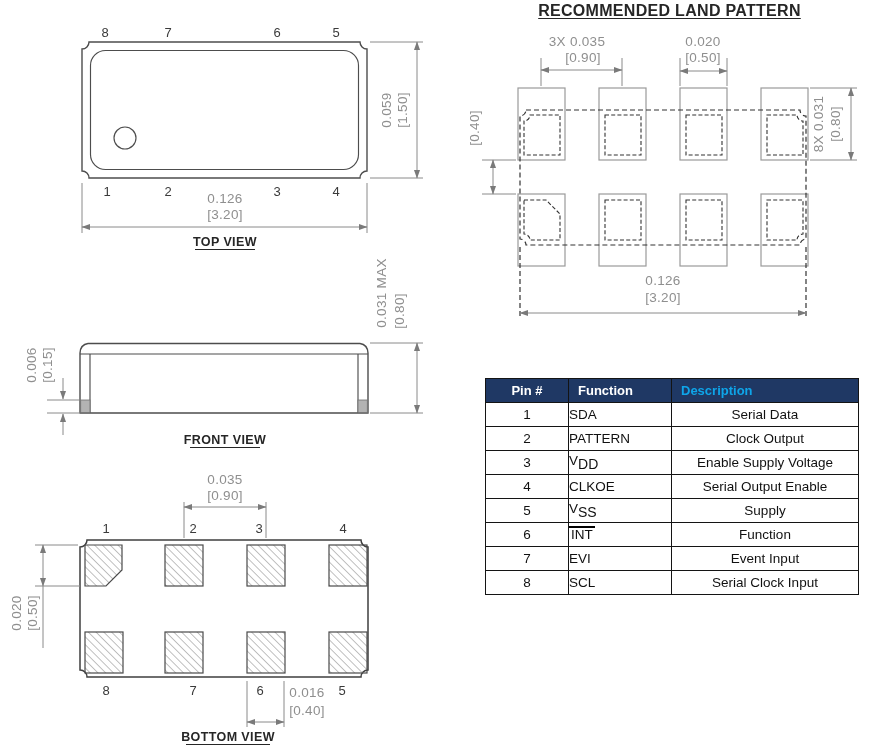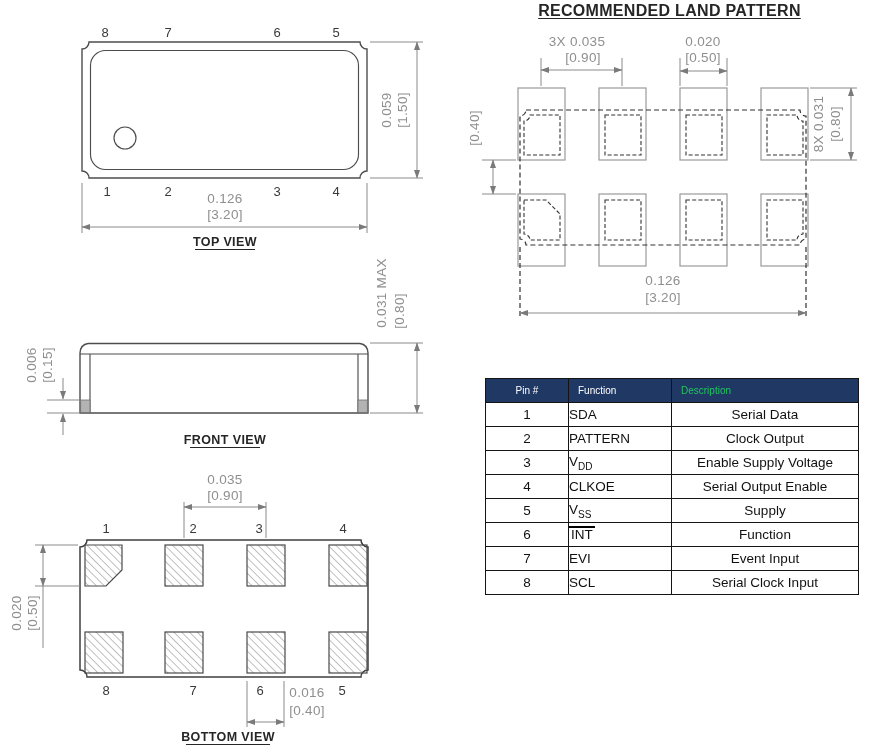--- a/index.html
+++ b/index.html
@@ -18,26 +18,26 @@
   .dash2{fill:none;stroke:#333;stroke-width:1.1;stroke-dasharray:4 2.2;}
   .padln{fill:none;stroke:#9a9a9a;stroke-width:1.2;}
   .hpad{fill:url(#hatch);stroke:#4a4a4a;stroke-width:1.2;}
   .ul{stroke:#262626;stroke-width:1.2;}
   #lp-title{position:absolute;left:468px;top:2px;width:403px;text-align:center;}
   #lp-title span{font-size:16px;font-weight:bold;color:#262626;letter-spacing:.3px;
     text-decoration:underline;text-underline-offset:2px;}
   .pin-table{position:absolute;left:485px;top:378px;border-collapse:collapse;
     font-size:13.5px;color:#111;table-layout:fixed;}
   .pin-table th,.pin-table td{border:1.2px solid #141414;height:23px;padding:0;white-space:nowrap;}
-  .pin-table th{font-weight:normal;text-align:left;padding-left:9px;font-size:10px;}
+  .pin-table th{font-weight:bold;text-align:left;padding-left:9px;font-size:13px;}
   .pin-table th.c-pin{text-align:center;padding-left:0;}
   .c-pin{width:82px;text-align:center;}
   .c-fn{width:93px;text-align:left;padding-left:9px;margin-left:24px;}
   .c-desc{width:177px;text-align:center;padding-left:9px;}
-  .subsc{font-size:10px;}
+  .subsc{font-size:14px;}
   .ovl{display:inline-block;border-top:2.2px solid #000;padding:0 2px;line-height:1.1;}
 </style>
 </head>
 <body>
 
 <div id="stage">
 
   <svg style="left:0;top:0" width="460" height="260" viewBox="0 0 460 260">
     <defs>
       <marker id="ah1" viewBox="0 0 10 10" refX="9" refY="5" markerWidth="9" markerHeight="9" orient="auto-start-reverse">
@@ -205,21 +205,21 @@
     <text class="dim mid" x="307" y="715">[0.40]</text>
     <text class="lbl mid" x="228" y="741">BOTTOM VIEW</text>
     <line class="ul" x1="186" y1="744.5" x2="270" y2="744.5"></line>
   </svg>
 
   <table class="pin-table">
     <thead>
       <tr>
         <th class="c-pin" style="background: rgb(31, 56, 100); color: rgb(255, 255, 255);">Pin #</th>
         <th class="c-fn" style="background: rgb(31, 56, 100); color: rgb(255, 255, 255);">Function</th>
-        <th class="c-desc" style="background: rgb(31, 56, 100); color: #22c55e;">Description</th>
+        <th class="c-desc" style="background: rgb(31, 56, 100); color: #0ea5e9;">Description</th>
       </tr>
     </thead>
     <tbody>
       <tr>
         <td class="c-pin">1</td>
         <td class="c-fn"><span>SDA</span></td>
         <td class="c-desc">Serial Data</td>
       </tr>
       <tr>
         <td class="c-pin">2</td>

